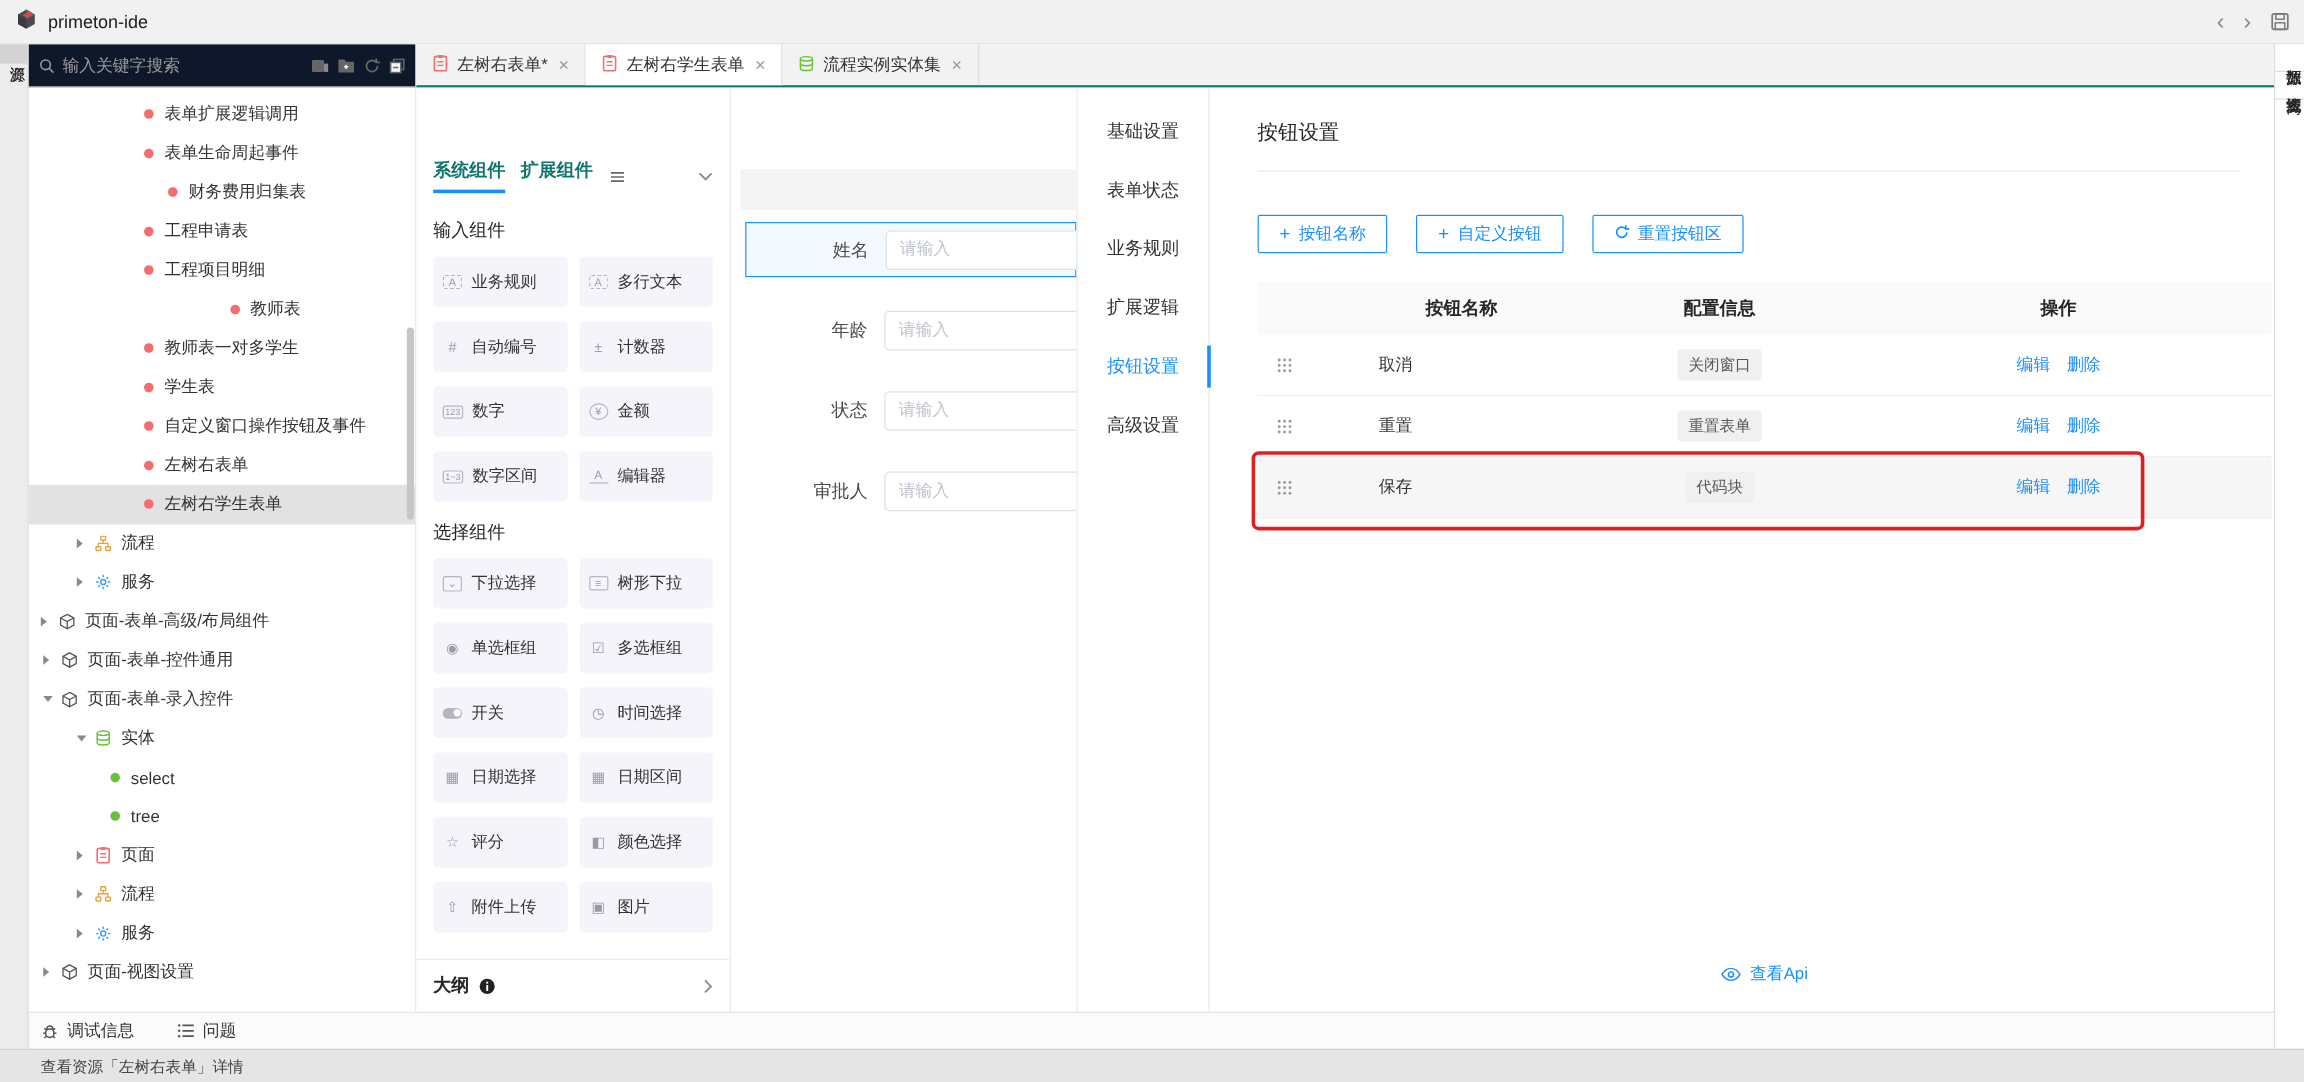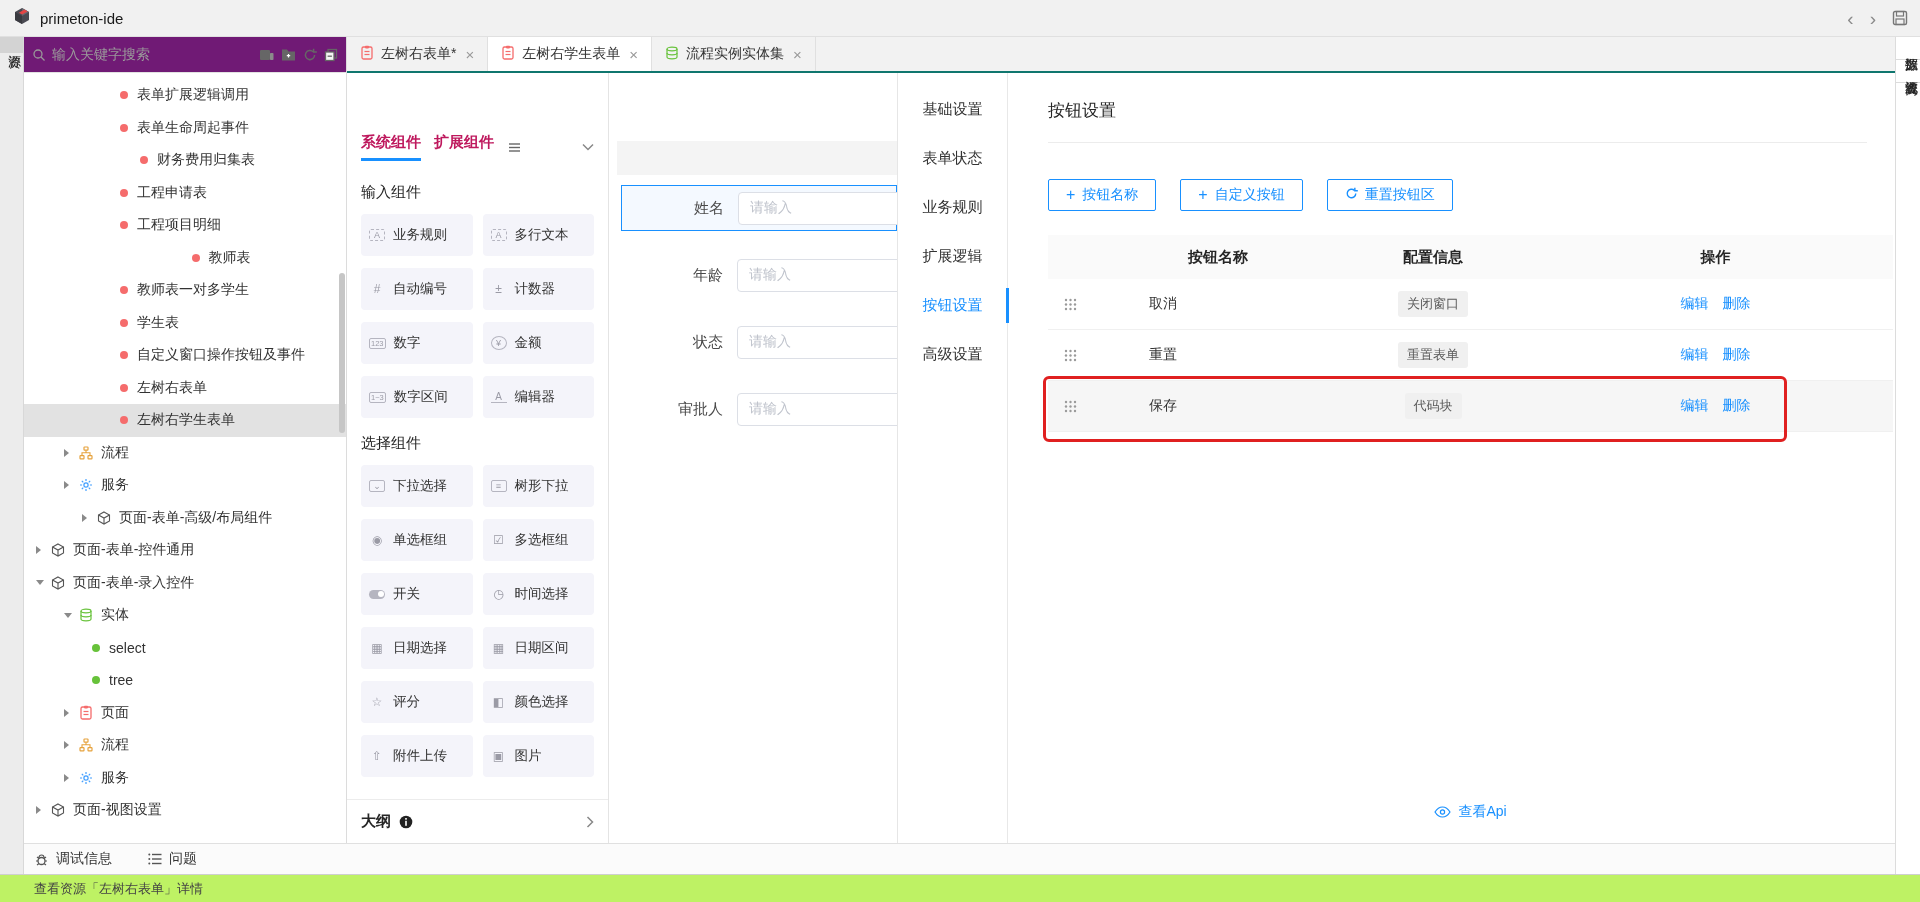--- a/index.html
+++ b/index.html
@@ -17,21 +17,21 @@
 
   
   .activity-strip { width:24px; background:#ececec; border-right:1px solid #d8d8d8; flex:none; }
   .atab { writing-mode:vertical-rl; text-orientation:upright; background:#d3d3d3; font-size:13px; color:#222; padding:8px 0; width:100%; display:flex; justify-content:center; cursor:pointer; }
 
   .center-col { flex:1; display:flex; flex-direction:column; min-width:0; }
   .upper { flex:1; display:flex; min-height:0; }
 
   
   .left-panel { width:323px; flex:none; display:flex; flex-direction:column; border-right:1px solid #dcdcdc; background:#fff; }
-  .search-row { height:36px; flex:none; background:#701a75; border-bottom:1px solid #e2e2e2; display:flex; align-items:center; padding:0 8px; gap:6px; }
+  .search-row { height:36px; flex:none; background:#0f172a; border-bottom:1px solid #e2e2e2; display:flex; align-items:center; padding:0 8px; gap:6px; }
   .search-box { flex:1; display:flex; align-items:center; gap:6px; font-size:14px; color:#9b9b9b; overflow:hidden; white-space:nowrap; cursor:text; }
   .sr-icons { display:flex; align-items:center; gap:7px; }
   .sr-icons span { display:inline-flex; cursor:pointer; }
 
   .tree { flex:1; position:relative; overflow:hidden; padding-top:6px; background:#fff; }
   .tree-row { height:32.5px; display:flex; align-items:center; font-size:14px; color:#333; cursor:pointer; white-space:nowrap; }
   .tree-row.selected { background:#e2e2e2; }
   .caret { width:14px; flex:none; display:inline-flex; }
   .caret.collapsed::before { content:''; border-left:5px solid #8a8a8a; border-top:4px solid transparent; border-bottom:4px solid transparent; }
   .caret.expanded::before { content:''; border-top:5px solid #8a8a8a; border-left:4px solid transparent; border-right:4px solid transparent; }
@@ -46,21 +46,21 @@
   .tabstrip { height:36px; flex:none; background:#f2f2f2; border-bottom:2px solid #0f766e; display:flex; }
   .etab { display:flex; align-items:center; gap:7px; padding:0 13px; font-size:14px; color:#333; border-right:1px solid #e0e0e0; cursor:pointer; }
   .etab.active { background:#fff; }
   .etab .close { color:#999; font-size:15px; margin-left:2px; cursor:pointer; }
 
   .content-row { flex:1; display:flex; min-height:0; }
 
   
   .comp-panel { width:262px; flex:none; background:#fff; border-right:1px solid #e4e4e4; display:flex; flex-direction:column; padding-top:54px; }
   .comp-tabs { height:40px; flex:none; display:flex; align-items:center; padding:0 14px; gap:13px; }
-  .ctab { font-size:15px; font-weight:bold; color:#be185d; padding-bottom:6px; cursor:pointer; border-bottom:3px solid transparent; }
+  .ctab { font-size:15px; font-weight:bold; color:#0f766e; padding-bottom:6px; cursor:pointer; border-bottom:3px solid transparent; }
   .ctab.active { border-bottom-color:#1890ff; }
   .comp-tabs .menu-ic { margin-left:2px; display:inline-flex; cursor:pointer; }
   .comp-tabs .chev { margin-left:auto; display:inline-flex; cursor:pointer; }
   .comp-body { flex:1; padding:0 14px; overflow:hidden; }
   .comp-sec-title { font-size:15px; font-weight:500; color:#262626; margin:16px 0 12px; }
   .comp-grid { display:grid; grid-template-columns:1fr 1fr; gap:12px 10px; }
   .comp-item { height:42px; background:#f4f4fa; border-radius:4px; display:flex; align-items:center; padding:0 8px; gap:8px; font-size:13.5px; color:#333; cursor:grab; overflow:hidden; white-space:nowrap; }
   .cicon { color:#9a9aa5; font-size:12px; min-width:16px; display:inline-flex; justify-content:center; align-items:center; flex:none; }
   .cicon.boxd { border:1px dashed #b5b5c0; border-radius:2px; font-size:9px; padding:0 2px; }
   .cicon.boxs { border:1px solid #b5b5c0; border-radius:2px; font-size:7.5px; padding:0 1px; }
@@ -108,21 +108,21 @@
   .link { color:#1890ff; cursor:pointer; }
   .sc-footer { position:absolute; bottom:22px; left:40px; width:845px; display:flex; justify-content:center; align-items:center; gap:7px; color:#1890ff; font-size:14px; cursor:pointer; }
 
   
   .right-strip { width:25px; flex:none; background:#fff; border-left:1px solid #dcdcdc; }
   .rtab { writing-mode:vertical-rl; text-orientation:upright; width:100%; display:flex; justify-content:center; font-size:13px; color:#222; padding:11px 0; border-bottom:1px solid #dcdcdc; cursor:pointer; }
 
   
   .toolbar { height:31px; flex:none; background:#fbfbfb; border-top:1px solid #e0e0e0; display:flex; align-items:center; padding-left:10px; gap:36px; }
   .tool-item { display:flex; align-items:center; gap:7px; font-size:14px; color:#333; cursor:pointer; }
-  .statusbar { height:28px; flex:none; background:#bef264; border-top:1px solid #cfcfcf; display:flex; align-items:center; padding-left:34px; font-size:13px; color:#444; }
+  .statusbar { height:28px; flex:none; background:#e5e5e5; border-top:1px solid #cfcfcf; display:flex; align-items:center; padding-left:34px; font-size:13px; color:#444; }
 </style>
 </head>
 <body>
 
 <div class="page">
 
   <div class="titlebar">
     <span><svg width="20" height="20" viewBox="0 0 20 20">
           <path d="M10 2l7 4v8l-7 4-7-4V6z" fill="#4a4a52"></path>
           <path d="M10 2v8l7-4z" fill="#67676f"></path>
@@ -260,21 +260,21 @@
               <div class="tree-row" style="padding-left: 40px;">
     <span class="caret collapsed"></span>
     <span class="ticon">
                   <svg width="14" height="14" viewBox="0 0 14 14">
                     <circle cx="7" cy="7" r="2.1" fill="none" stroke="#409eff" stroke-width="1.2"></circle>
                     <path d="M7 1v2.1M7 10.9V13M1 7h2.1M10.9 7H13M2.8 2.8l1.5 1.5M9.7 9.7l1.5 1.5M11.2 2.8L9.7 4.3M4.3 9.7l-1.5 1.5" stroke="#409eff" stroke-width="1.2"></path>
                   </svg>
                 </span>
     <span>服务</span>
   </div>
-              <div class="tree-row" style="padding-left: 24px; margin-left: 34px;">
+              <div class="tree-row" style="padding-left: 10px;">
     <span class="caret collapsed"></span>
     <span class="ticon">
                   <svg width="14" height="14" viewBox="0 0 14 14">
                     <path d="M7 1l5.5 3v6L7 13 1.5 10V4z" fill="none" stroke="#555" stroke-width="1.1"></path>
                     <path d="M1.5 4L7 7l5.5-3M7 7v6" fill="none" stroke="#555" stroke-width="1.1"></path>
                   </svg>
                 </span>
     <span>页面-表单-高级/布局组件</span>
   </div>
               <div class="tree-row" style="padding-left: 12px;">

